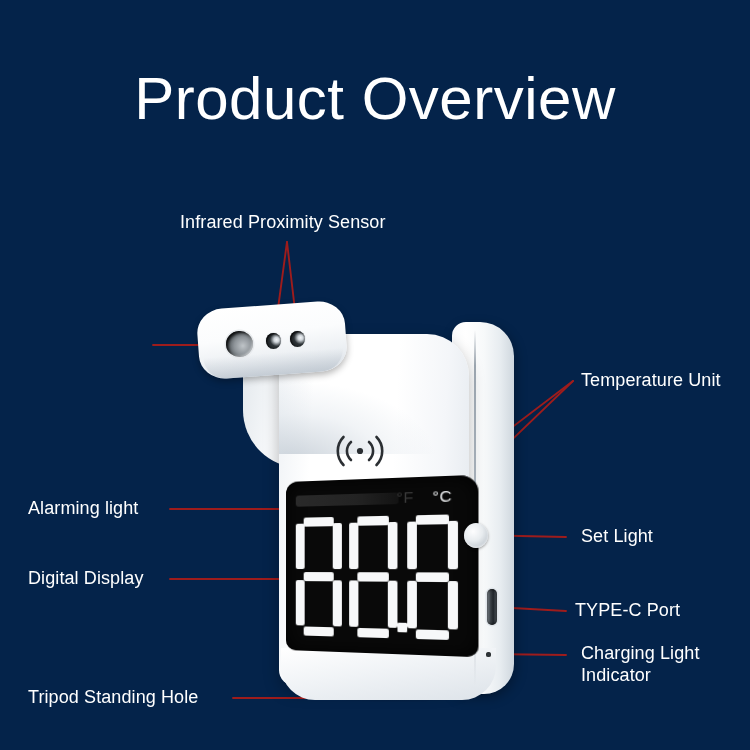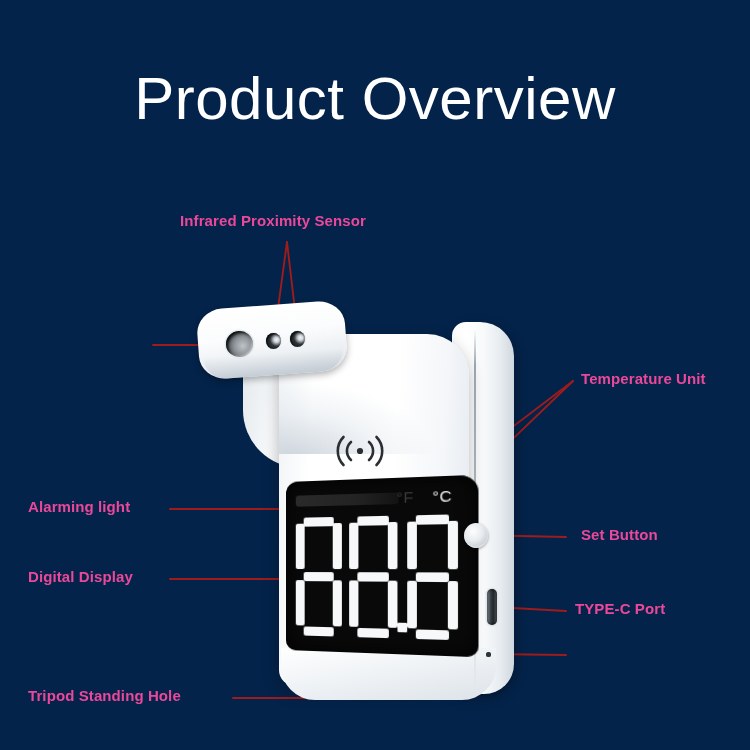--- a/index.html
+++ b/index.html
@@ -27,23 +27,23 @@
     color: #ffffff;
     font-size: 60px;
     font-weight: 400;
     letter-spacing: 0.5px;
     line-height: 1.1;
   }
 
   
   .label {
     position: absolute;
-    color: #ec4899;
-    font-size: 15px;
-    font-weight: 700;
+    color: #ffffff;
+    font-size: 18px;
+    font-weight: 400;
     line-height: 1.22;
     white-space: pre-line;
     letter-spacing: 0.1px;
   }
   .label.right { text-align: left; }
 
   
   #leaders {
     position: absolute;
     left: 0; top: 0;
@@ -381,18 +381,20 @@
 
 
   <div class="label" style="left:28px; top:450px;">Alarming light</div>
 
   <div class="label" style="left:28px; top:520px;">Digital Display</div>
 
   <div class="label" style="left:28px; top:639px;">Tripod Standing Hole</div>
 
   <div class="label right" style="left:581px; top:322px;">Temperature Unit</div>
 
-  <div class="label right" style="left:581px; top:478px;">Set Button</div>
+  <div class="label right" style="left:581px; top:478px;">Set Light</div>
 
   <div class="label right" style="left:575px; top:552px;">TYPE-C Port</div>
 
+  <div class="label right" style="left:581px; top:595px;">Charging Light
+Indicator</div>
 
 </div>
 
 </body></html>

